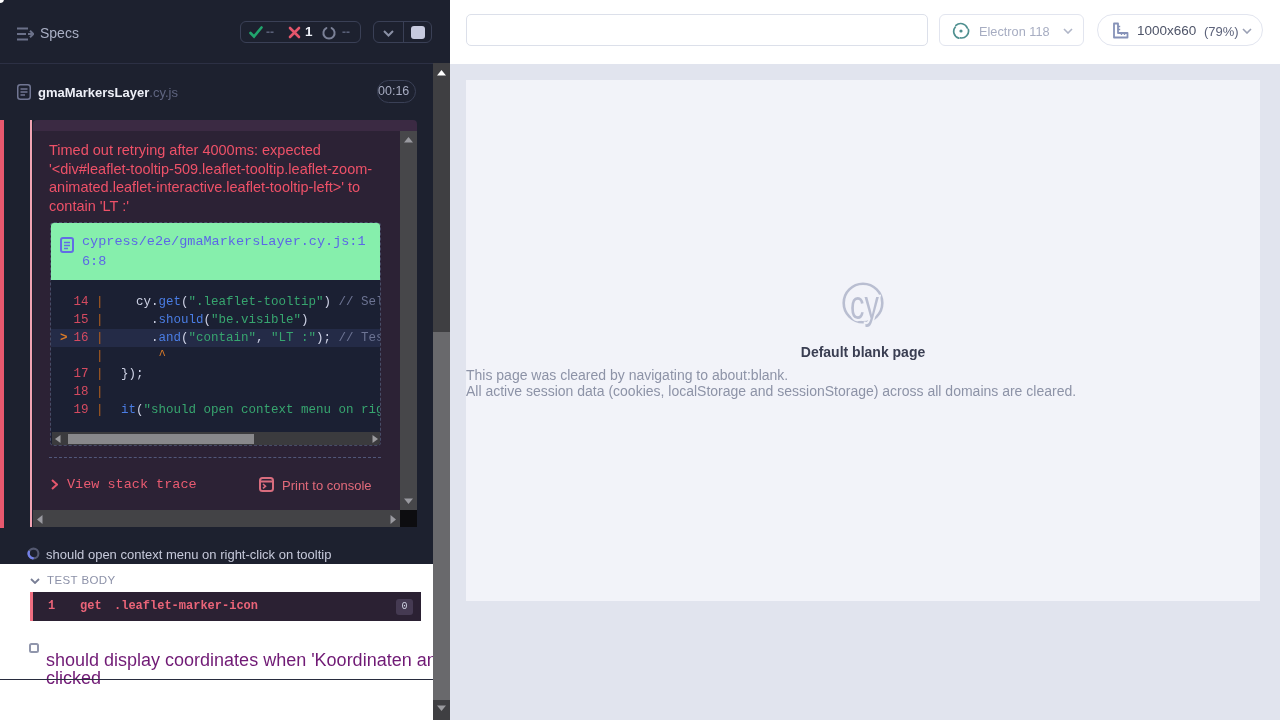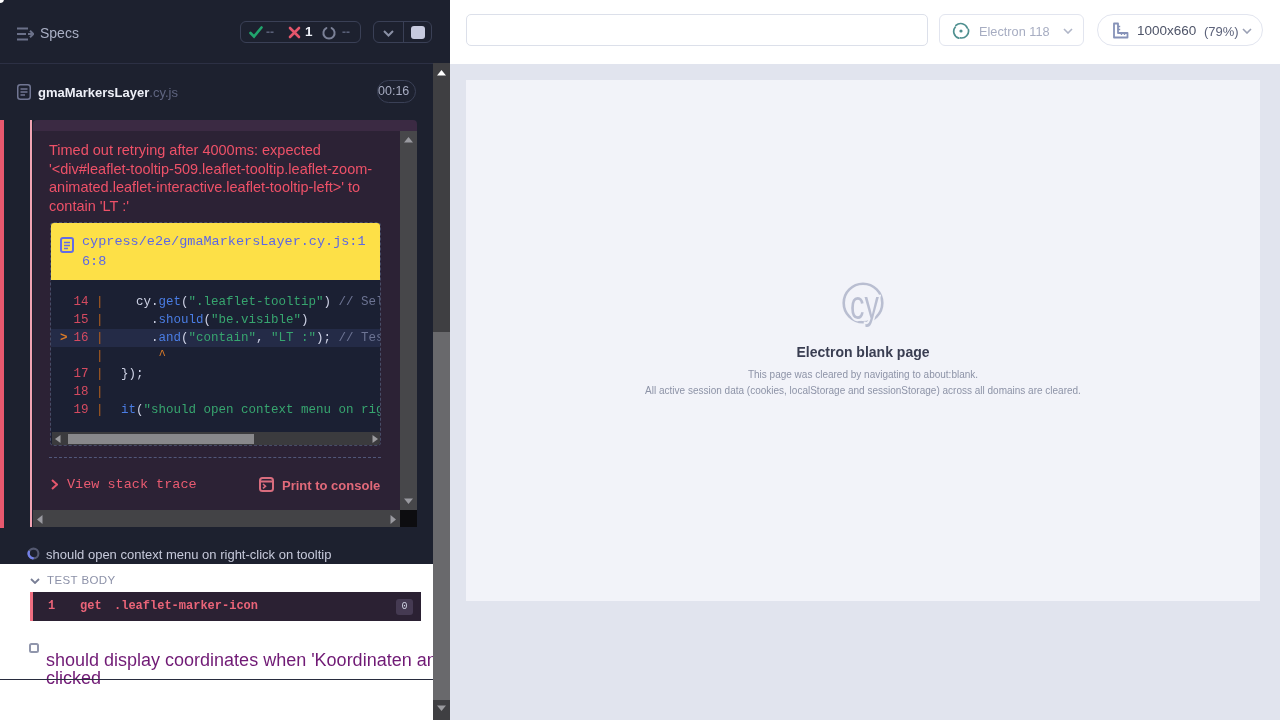--- a/index.html
+++ b/index.html
@@ -81,21 +81,21 @@
     <svg class="abs" style="right:4px;top:5px" width="6" height="9" viewBox="0 0 6 9">
           <path d="M0.5 0 L6 4.5 L0.5 9 Z" fill="#9a9aa0"></path>
         </svg>
   </div>
   <div class="abs" style="left:400px;top:510px;width:17px;height:17px;background:#0d0d10"></div>
 
   <div class="abs" style="left:49px;top:141px;font-size:14.5px;line-height:18.5px;color:#ee5168">Timed out retrying after 4000ms: expected<br>'&lt;div#leaflet-tooltip-509.leaflet-tooltip.leaflet-zoom-<br>animated.leaflet-interactive.leaflet-tooltip-left&gt;' to<br>contain 'LT :'</div>
 </div>
 
 <div class="abs" style="left:50px;top:222px;width:331px;height:224px;border:1px dashed #474d68;border-radius:4px;overflow:hidden">
-  <div class="abs" style="left:0;top:0;width:331px;height:57px;background:#fde047">
+  <div class="abs" style="left:0;top:0;width:331px;height:57px;background:#86efac">
     <svg class="abs" style="left:9px;top:14px" width="14" height="16" viewBox="0 0 14 16">
       <rect x="1" y="1" width="12" height="14" rx="2" stroke="#626ce6" stroke-width="2" fill="none"></rect>
       <path d="M4 5.5 H10 M4 8.5 H10 M4 11.5 H8" stroke="#626ce6" stroke-width="1.6" fill="none"></path>
     </svg>
     <div class="abs mono" style="left:31px;top:9px;font-size:13.5px;line-height:20px;color:#5c67e6">cypress/e2e/gmaMarkersLayer.cy.js:1<br>6:8</div>
   </div>
   <div class="abs" style="left:0;top:57px;width:331px;height:167px;background:#1b2033"></div>
   <div class="abs" style="left:0;top:106px;width:331px;height:18px;background:#242b47"></div>
   <div class="gut" style="top:70px"><span class="ln">14</span> <span class="pp">|</span></div>
       <div class="code" style="top:70px">    cy.<span class="k">get</span>(<span class="s">".leaflet-tooltip"</span>) <span class="c">// Selektiere</span></div>
@@ -127,21 +127,21 @@
 
 <svg class="abs" style="left:51px;top:479px" width="7" height="11" viewBox="0 0 7 11">
       <path d="M1 1 L6 5.5 L1 10" stroke="#e4576c" stroke-width="2" fill="none"></path>
     </svg>
 <div class="abs mono" style="left:67px;top:477px;font-size:13.5px;font-weight:normal;color:#ea5b71">View stack trace</div>
 <svg class="abs" style="left:259px;top:477px" width="15" height="15" viewBox="0 0 15 15">
   <rect x="1" y="1" width="13" height="13" rx="2.5" stroke="#d96d7e" stroke-width="2" fill="none"></rect>
   <path d="M1.5 4.5 H13.5" stroke="#d96d7e" stroke-width="2"></path>
   <path d="M4 7 L6.5 9.2 L4 11.4" stroke="#d96d7e" stroke-width="1.6" fill="none"></path>
 </svg>
-<div class="abs" style="left:282px;top:478px;font-size:13px;font-weight:bold;color:#e26a7a">Print to console</div>
+<div class="abs" style="left:282px;top:478px;font-size:13px;font-weight:normal;color:#e26a7a">Print to console</div>
 
 <svg class="abs" style="left:27px;top:547px" width="13" height="13" viewBox="0 0 13 13">
   <circle cx="6.5" cy="6.5" r="4.9" stroke="#545971" stroke-width="2.1" fill="none"></circle>
   <path d="M 5.65 11.3 A 4.9 4.9 0 0 1 1.9 4.82" stroke="#7380e8" stroke-width="2.4" fill="none" stroke-linecap="round"></path>
 </svg>
 <div class="abs" style="left:46px;top:546.5px;font-size:13px;color:#c6c9da">should open context menu on right-click on tooltip</div>
 
 <svg class="abs" style="left:30px;top:578px" width="10" height="6" viewBox="0 0 10 6">
       <path d="M1 1 L5 5 L9 1" stroke="#787e95" stroke-width="1.8" fill="none"></path>
     </svg>
@@ -206,17 +206,17 @@
     </div>
   </div>
 
   <div class="abs" style="left:16px;top:80px;width:794px;height:521px;background:#f2f3f9">
     <svg class="abs" style="left:373px;top:199px" width="48" height="48" viewBox="0 0 48 48">
       <circle cx="24" cy="24" r="19.3" stroke="#b9bed1" stroke-width="2.6" fill="none"></circle>
       <g transform="translate(24 0) scale(0.72 1) translate(-24 0)">
             <text x="26" y="40" text-anchor="middle" font-family="Liberation Sans" font-size="40" fill="#b9bed1" stroke="#f2f3f9" stroke-width="4.5" paint-order="stroke">cy</text>
           </g>
     </svg>
-    <div class="abs" style="left:0;top:264px;width:794px;text-align:center;font-size:14px;font-weight:bold;color:#3a3e52">Electron blank page</div>
-    <div class="abs" style="left:0;top:287px;width:794px;text-align:center;font-size:10px;line-height:16.3px;color:#8d93a7">This page was cleared by navigating to about:blank.<br>All active session data (cookies, localStorage and sessionStorage) across all domains are cleared.</div>
+    <div class="abs" style="left:0;top:264px;width:794px;text-align:center;font-size:14px;font-weight:bold;color:#3a3e52">Default blank page</div>
+    <div class="abs" style="left:0;top:287px;width:794px;text-align:left;font-size:14px;line-height:16.3px;color:#8d93a7">This page was cleared by navigating to about:blank.<br>All active session data (cookies, localStorage and sessionStorage) across all domains are cleared.</div>
   </div>
 </div>
 
 </div>
 </body></html>

